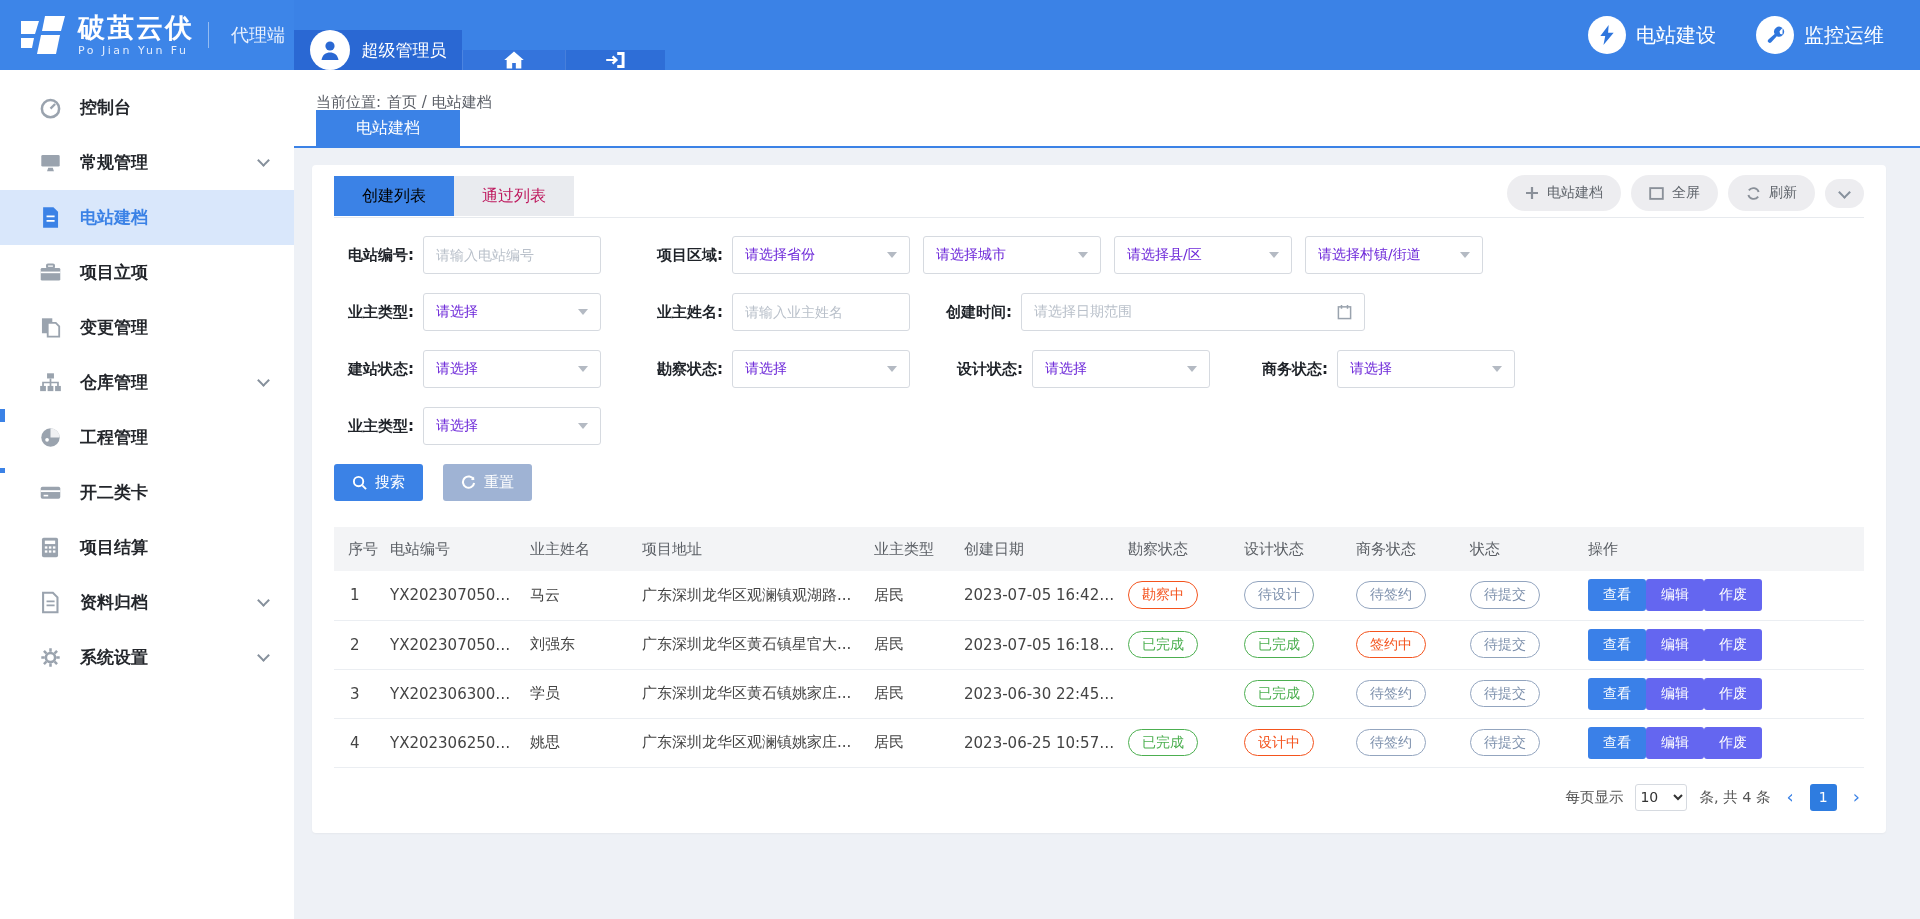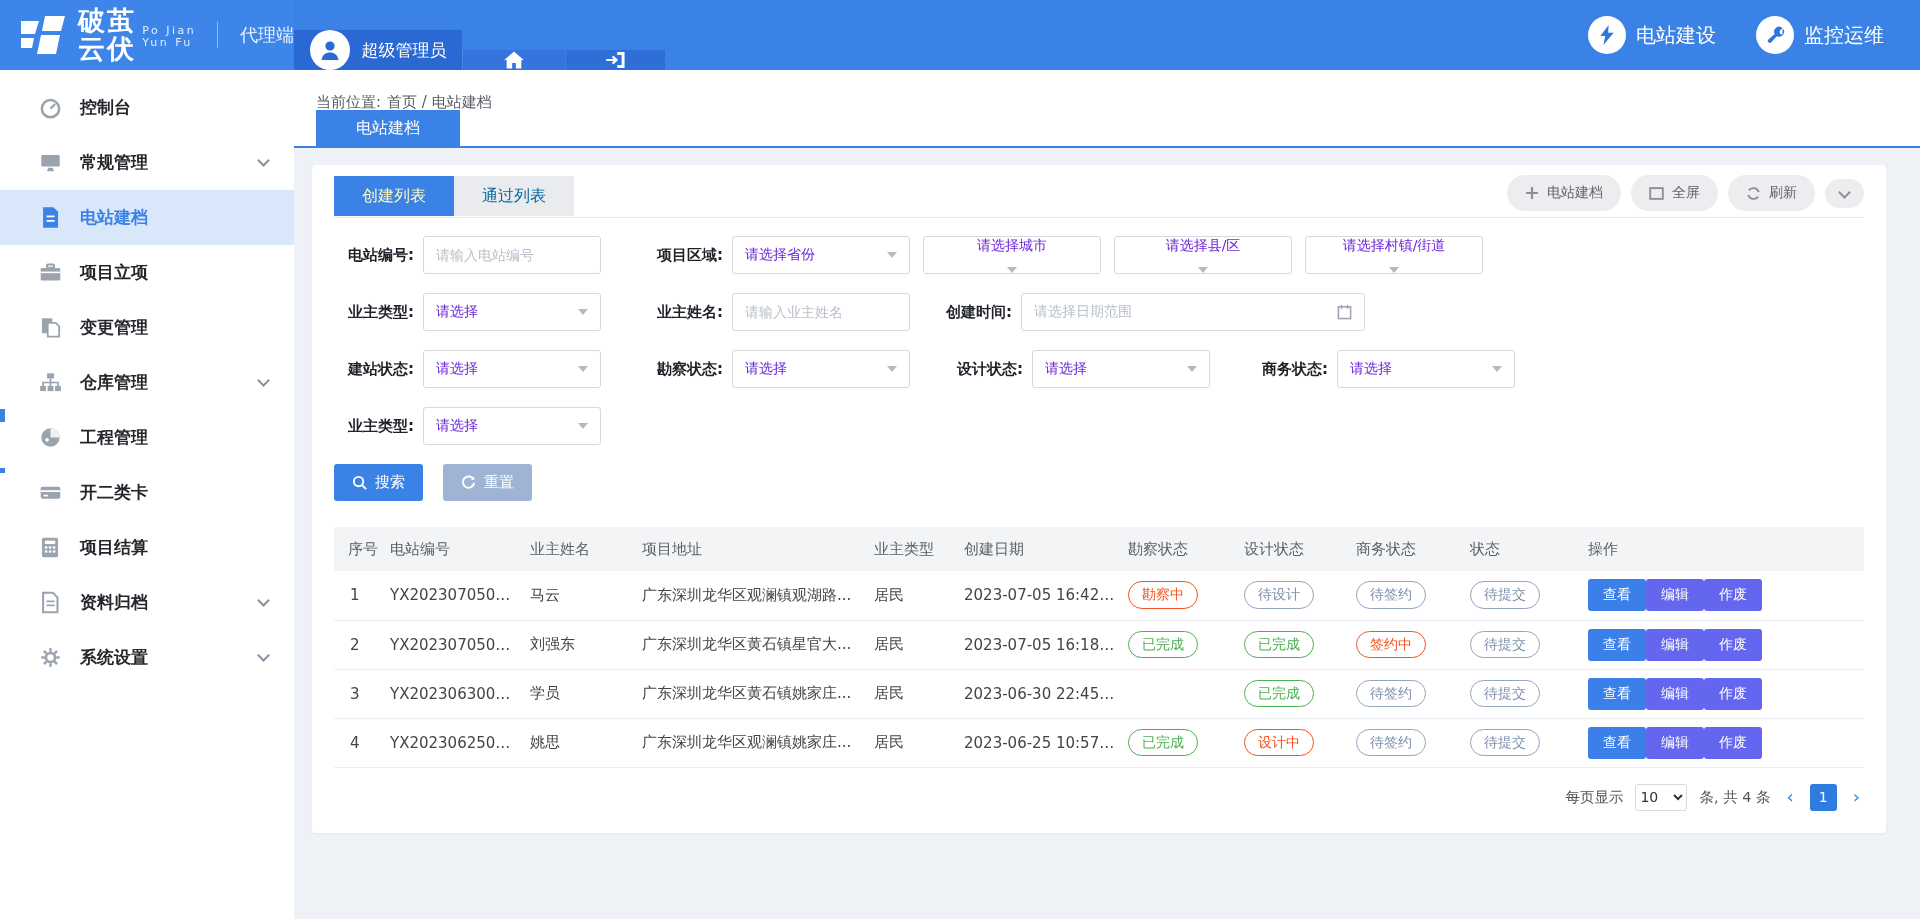--- a/index.html
+++ b/index.html
@@ -2,21 +2,21 @@
 <html><head>
 <meta charset="utf-8">
 <style>
   * { margin:0; padding:0; box-sizing:border-box; }
   html,body { width:1920px; height:919px; font-family:"DejaVu Sans","Liberation Sans",sans-serif; background:#eef1f6; overflow:hidden; }
 
   
   .topbar { height:70px; background:#3b82e6; display:flex; align-items:stretch; }
   .logo-area { width:294px; display:flex; align-items:center; padding-left:20px; gap:12px; background:#3d85e8; }
   .logo-mark { width:46px; height:40px; flex:0 0 auto; }
-  .logo-texts { display:flex; flex-direction:row; line-height:1.05;align-items:center; }
+  .logo-texts { display:flex; flex-direction:column; line-height:1.05; }
   .logo-title { color:#fff; font-size:27px; font-weight:700; letter-spacing:2px; }
   .logo-sub { color:#e3edfd; font-size:11px; letter-spacing:2.5px; margin-top:3px; }
   .portal-sep { width:1px; height:26px; background:rgba(255,255,255,.45); margin:0 0 0 2px; }
   .portal-label { color:#e8f0fd; font-size:18px; margin-left:10px; white-space:nowrap; }
   .user-strip { display:flex; align-items:flex-end; }
   .strip-sec { display:flex; align-items:center; justify-content:center; color:#fff; font-size:17px; gap:12px; }
   .sec-user { width:168px; background:#2a68d3; }
   .sec-home { width:103px; background:#3474dc; border-left:1px solid rgba(255,255,255,.12); }
   .sec-logout { width:100px; background:#2e6ed7; border-left:1px solid rgba(255,255,255,.12); }
   .avatar-circle { width:40px; height:40px; border-radius:50%; background:#fff; display:flex; align-items:center; justify-content:center; }
@@ -40,41 +40,41 @@
   .main { flex:1; display:flex; flex-direction:column; min-width:0; }
   .crumb-bar { height:42px; background:#fff; display:flex; align-items:flex-end; padding-left:22px; font-size:15px; color:#5a5e66; }
   .crumb-bar b { font-weight:400; margin-right:6px; }
   .tab-strip { background:#fff; border-bottom:2px solid #3b82e6; padding-left:22px; height:36px; display:flex; align-items:flex-end; }
   .page-tab { width:144px; height:36px; background:#3b82e6; color:#fff; font-size:16px; display:flex; align-items:center; justify-content:center; }
 
   .content { flex:1; background:#eef1f6; padding:17px 34px 0 18px; }
   .card { background:#fff; border-radius:4px; height:668px; padding:10px 22px 20px; box-shadow:0 1px 2px rgba(0,0,0,.04); }
 
   .tabs-row { display:flex; align-items:center; border-bottom:1px solid #e7eaee; }
-  .list-tab { width:120px; height:40px; display:flex; align-items:center; justify-content:center; font-size:16px; cursor:pointer; background:#e9ebef; color:#0369a1; }
-  .list-tab.active { background:#3b82e6; color:#fef9c3; }
+  .list-tab { width:120px; height:40px; display:flex; align-items:center; justify-content:center; font-size:16px; cursor:pointer; background:#e9ebef; color:#be185d; }
+  .list-tab.active { background:#3b82e6; color:#000000; }
   .tabs-actions { margin-left:auto; display:flex; gap:10px; align-items:center; padding-bottom:6px; }
   .pill-btn { display:flex; align-items:center; gap:8px; background:#ededf0; border:none; color:#5f646b; font-size:14px; padding:9px 18px; border-radius:18px; cursor:pointer; font-family:inherit; }
   .pill-btn.sm { padding:9px 15px; }
 
   
   .f-form { margin-top:18px; }
   .f-row { display:flex; align-items:center; margin-bottom:19px; }
   .f-group { display:flex; align-items:center; }
   .f-label { min-width:80px; text-align:right; margin-right:9px; font-size:15px; font-weight:700; color:#1f2329; white-space:nowrap; }
   .f-input, .f-select, .f-date { height:38px; border:1px solid #d6dae0; border-radius:3px; background:#fff; display:flex; align-items:center; padding:0 12px; font-size:14px; color:#333; }
   .f-input { width:178px; }
   .f-input input { border:none; outline:none; width:100%; font-size:14px; font-family:inherit; color:#333; }
   .f-input input::placeholder { color:#b9c0ca; }
   .f-select { width:178px; justify-content:space-between; cursor:pointer; }
   .f-select .ph { color:#6d28d9; }
   .caret { width:0; height:0; border-left:5px solid transparent; border-right:5px solid transparent; border-top:6px solid #b4bac3; }
   .f-date { width:344px; justify-content:space-between; cursor:pointer; }
   .f-date .ph { color:#b9c0ca; }
-  .sel-gap { margin-left:13px;flex-direction:column; }
+  .sel-gap { margin-left:13px; }
   .ml42 { margin-left:42px; } .ml22 { margin-left:22px; } .ml33 { margin-left:33px; } .ml38 { margin-left:38px; }
 
   .btn-row { display:flex; gap:20px; margin:2px 0 6px 0; }
   .btn { display:flex; align-items:center; gap:8px; border:none; border-radius:3px; font-size:15px; color:#fff; padding:9px 18px; cursor:pointer; font-family:inherit; }
   .btn.search { background:#3b82e6; }
   .btn.reset { background:#9fb3d4; }
 
   
   table.grid { width:100%; border-collapse:collapse; table-layout:fixed; margin-top:26px; }
   table.grid th { background:#f3f4f6; height:44px; text-align:left; font-weight:400; font-size:15px; color:#5c6066; padding:0 6px; }

